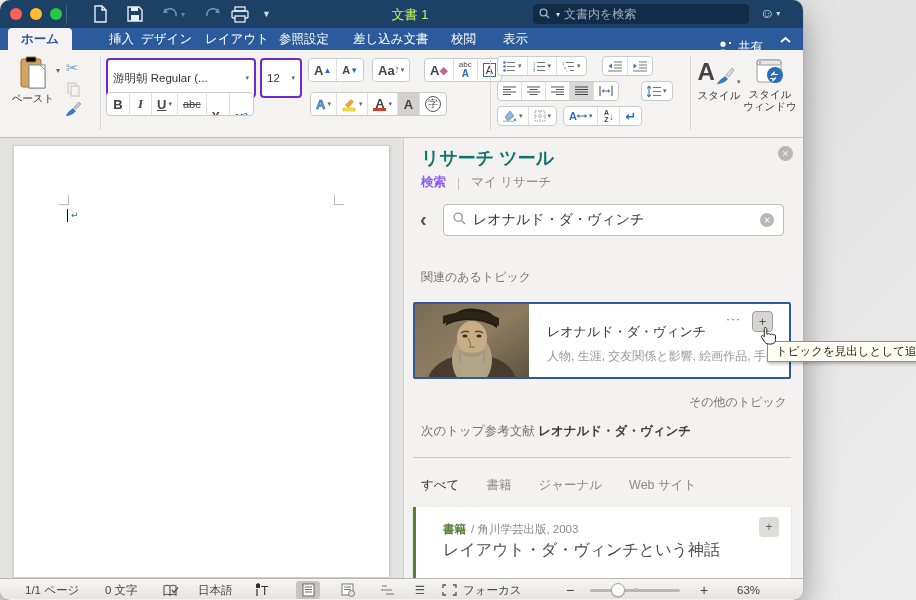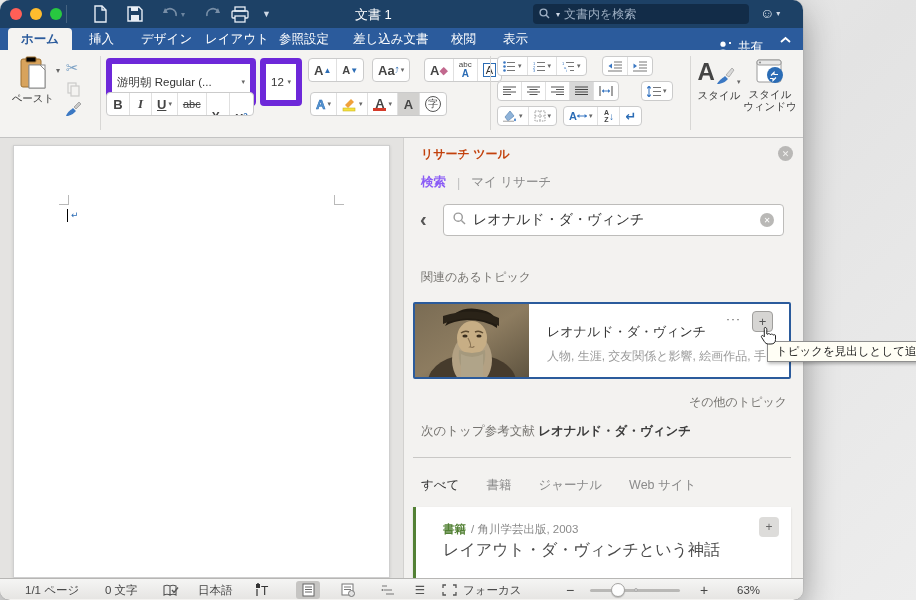--- a/index.html
+++ b/index.html
@@ -14,22 +14,22 @@
   
   .titlebar { position:absolute; left:0; top:0; width:803px; height:28px; background:#1d4166; }
   .lights { position:absolute; left:10px; top:8px; display:flex; gap:8px; }
   .light { width:12px; height:12px; border-radius:50%; }
   .light.red { background:#ff5f57; } .light.yellow { background:#febc2e; } .light.green { background:#28c840; }
   .tb-sep { position:absolute; top:5px; width:1px; height:18px; background:rgba(255,255,255,.18); }
   .tb-ico { position:absolute; top:4px; height:20px; display:flex; align-items:center; color:#e8eef6; }
   .tb-ico svg { display:block; }
   .dim { opacity:.45; }
   .tb-dd { font-size:8px; color:#cfd9e6; margin-left:2px; }
-  .doc-title { position:absolute; top:6px; left:355px; width:110px; text-align:left;
-    color:#ffffff; font-size:13px; }
+  .doc-title { position:absolute; top:6px; left:355px; width:110px; text-align:center;
+    color:#bef264; font-size:13px; }
   .tb-search { position:absolute; left:533px; top:4px; width:216px; height:20px;
     background:rgba(10,28,48,.55); border-radius:4px; display:flex; align-items:center;
     padding:0 6px; gap:4px; }
   .tb-search input { flex:1; background:transparent; border:none; outline:none;
     color:#c9d4e2; font-size:12px; font-family:inherit; }
   .tb-search input::placeholder { color:#9fb0c4; }
   .smiley { position:absolute; left:760px; top:5px; color:#e8eef6; font-size:14px; display:flex; align-items:center; }
 
   
   .tabstrip { position:absolute; left:0; top:28px; width:803px; height:22px; background:#2b5b9c; }
@@ -48,21 +48,21 @@
   .seg { position:absolute; display:flex; background:#fff; border:1px solid #cbcbcb;
     border-radius:4px; overflow:hidden; }
   .seg > .sbtn { border-left:1px solid #e0e0e0; }
   .seg > .sbtn:first-child { border-left:none; }
   .sbtn { display:flex; align-items:center; justify-content:center; padding:0 5px;
     min-width:22px; height:100%; color:#444; }
   .sbtn.on { background:#d8d8d8; }
   .dd { font-size:7px; color:#666; margin-left:2px; }
   .blue { color:#2b6cb5; }
   .bgly { font-weight:bold; font-size:13px; }
-  .fbox { position:absolute; background:#fff; border:6px solid #6d28d9; border-radius:4px;
+  .fbox { position:absolute; background:#fff; border:2px solid #6d28d9; border-radius:4px;
     display:flex; align-items:center; padding:18px 5px; font-size:11.5px; color:#333; justify-content:space-between; }
   .bigbtn { position:absolute; display:flex; flex-direction:column; align-items:center;
     color:#3c3c3c; font-size:10.5px; text-align:center; }
   .u { text-decoration:underline; }
   .strike { text-decoration:line-through; }
   .ital { font-style:italic; font-family:"Liberation Serif",serif; }
   .subsup { font-size:12px; font-weight:bold;margin-top:28px; }
   .subsup sub,.subsup sup { color:#2b6cb5; font-size:8px; }
   .colorbar { display:inline-block; width:13px; height:3px; margin-top:-2px; }
   .stack { display:flex; flex-direction:column; align-items:center; line-height:1; }
@@ -78,21 +78,21 @@
     border:1px solid #cfcfcf; box-shadow:0 1px 3px rgba(0,0,0,.12); }
   .cmark { position:absolute; width:10px; height:10px; }
   .cmark.l { left:45px; top:49px; border-right:1px solid #b9b9b9; border-bottom:1px solid #b9b9b9; }
   .cmark.r { left:320px; top:49px; border-left:1px solid #b9b9b9; border-bottom:1px solid #b9b9b9; }
   .caret { position:absolute; left:53px; top:63px; width:1px; height:13px; background:#000; }
   .pilcrow { position:absolute; left:57px; top:64px; color:#2b6cb5; font-size:9px; }
 
   
   .pane { position:absolute; left:403px; top:0; width:400px; height:440px;
     background:#f3f2f0; border-left:1px solid #d2d1cf; color:#333; }
-  .pane-title { position:absolute; left:17px; top:8px; font-size:12px; font-weight:bold; color:#c2410c; }
+  .pane-title { position:absolute; left:17px; top:8px; font-size:18px; font-weight:bold; color:#0f766e; }
   .pane-close { position:absolute; left:374px; top:8px; width:15px; height:15px; border-radius:50%;
     background:#b9b8b6; color:#f3f2f0; font-size:9px; display:flex; align-items:center; justify-content:center; }
   .pane-tabs { position:absolute; left:17px; top:36px; font-size:12.5px; display:flex; gap:11px; align-items:center; }
   .ptab.active { color:#8b5cf6;font-weight:bold; }
   .ptab.idle { color:#8a8a8a; }
   .ptab-sep { color:#c0c0c0; }
   .back { position:absolute; left:16px; top:72px; font-size:20px; color:#555; font-weight:bold; line-height:18px; }
   .psearch { position:absolute; left:39px; top:66px; width:341px; height:32px; background:#fff;
     border:1px solid #bdbcba; border-radius:4px; display:flex; align-items:center; padding:0 9px; gap:7px; }
   .psearch input { flex:1; border:none; outline:none; font-size:14px; color:#333; font-family:inherit; background:transparent; }
@@ -207,21 +207,21 @@
       <input placeholder="文書内を検索" style="">
     </div>
     <span class="smiley">
       <span>☺</span>
           <span class="tb-dd">▾</span>
     </span>
   </div>
 
   <div class="tabstrip">
     <span class="rtab active" style="left:8px">ホーム</span>
-    <span class="rtab" style="left:76px">挿入</span>
+    <span class="rtab" style="left:96px">挿入</span>
     <span class="rtab" style="left:128px">デザイン</span>
     <span class="rtab" style="left:192px">レイアウト</span>
     <span class="rtab" style="left:266px">参照設定</span>
     <span class="rtab" style="left:340px">差し込み文書</span>
     <span class="rtab" style="left:438px">校閲</span>
     <span class="rtab" style="left:490px">表示</span>
     <span class="share">
       <svg width="15" height="12" viewBox="0 0 15 12">
             <circle cx="5" cy="3.2" r="2.6" fill="#fff"></circle>
             <path d="M0.5 11 C0.5 7.8 9.5 7.8 9.5 11 Z" fill="#fff"></path>

